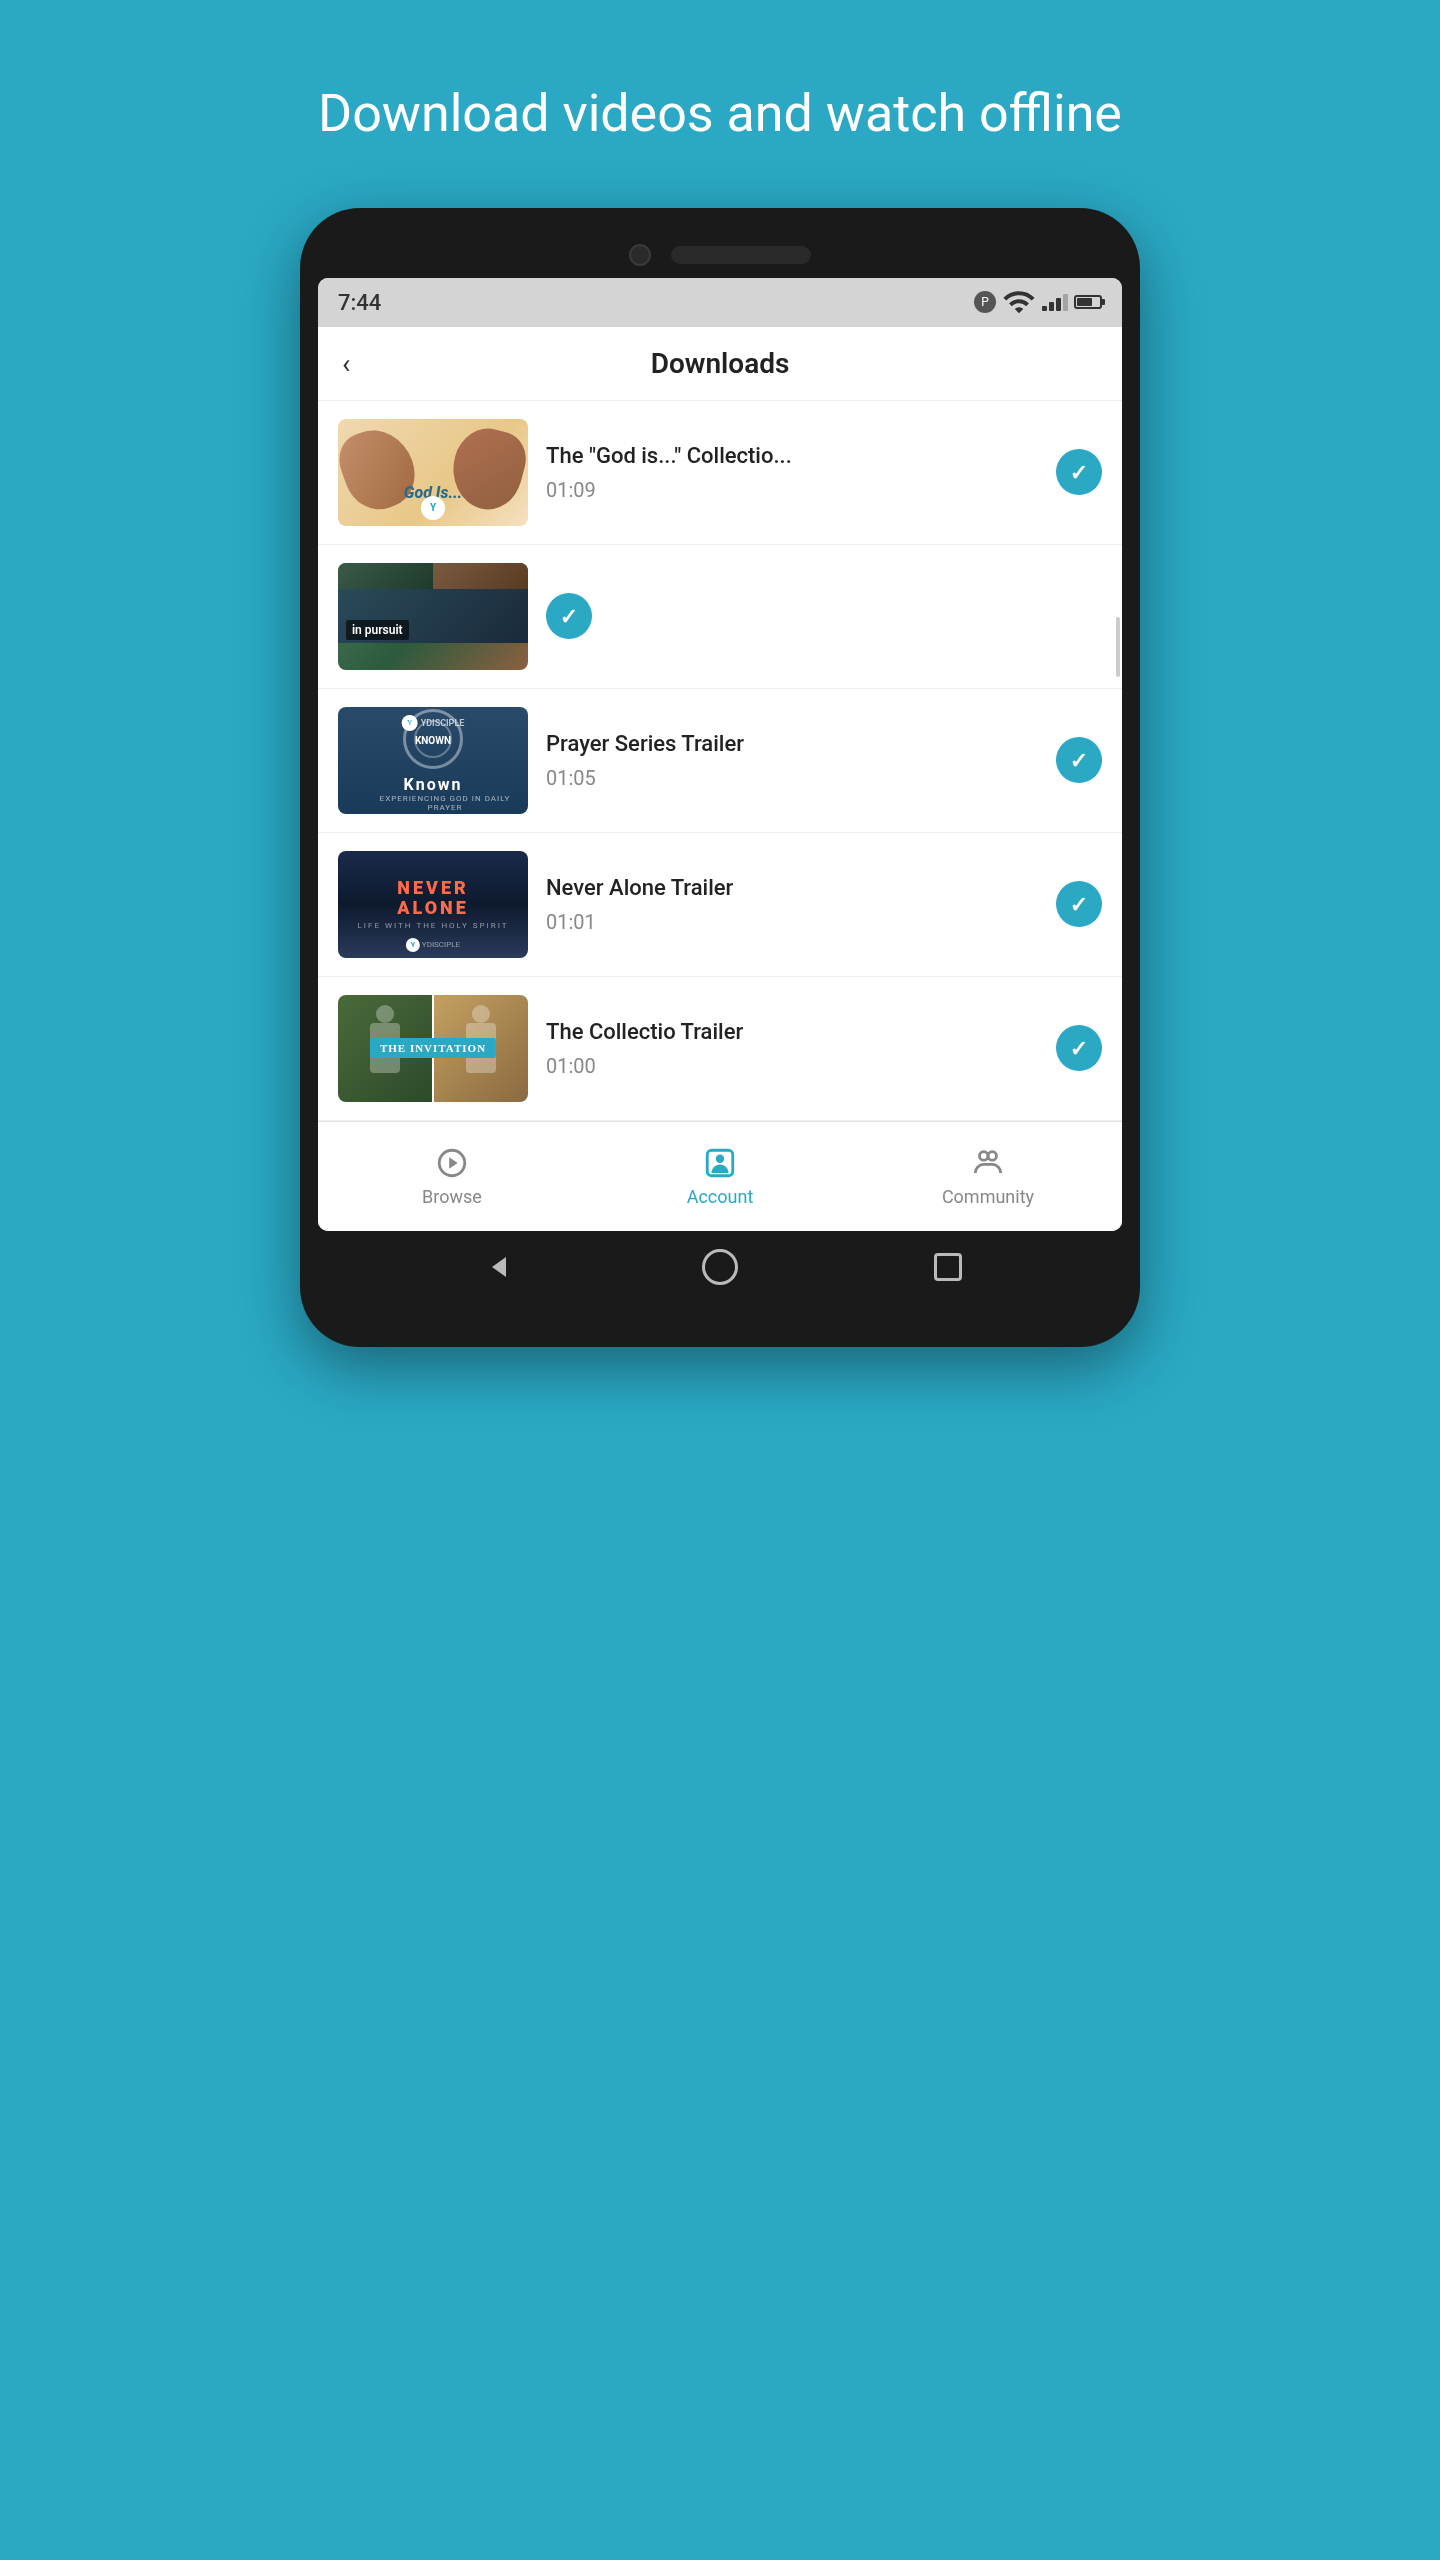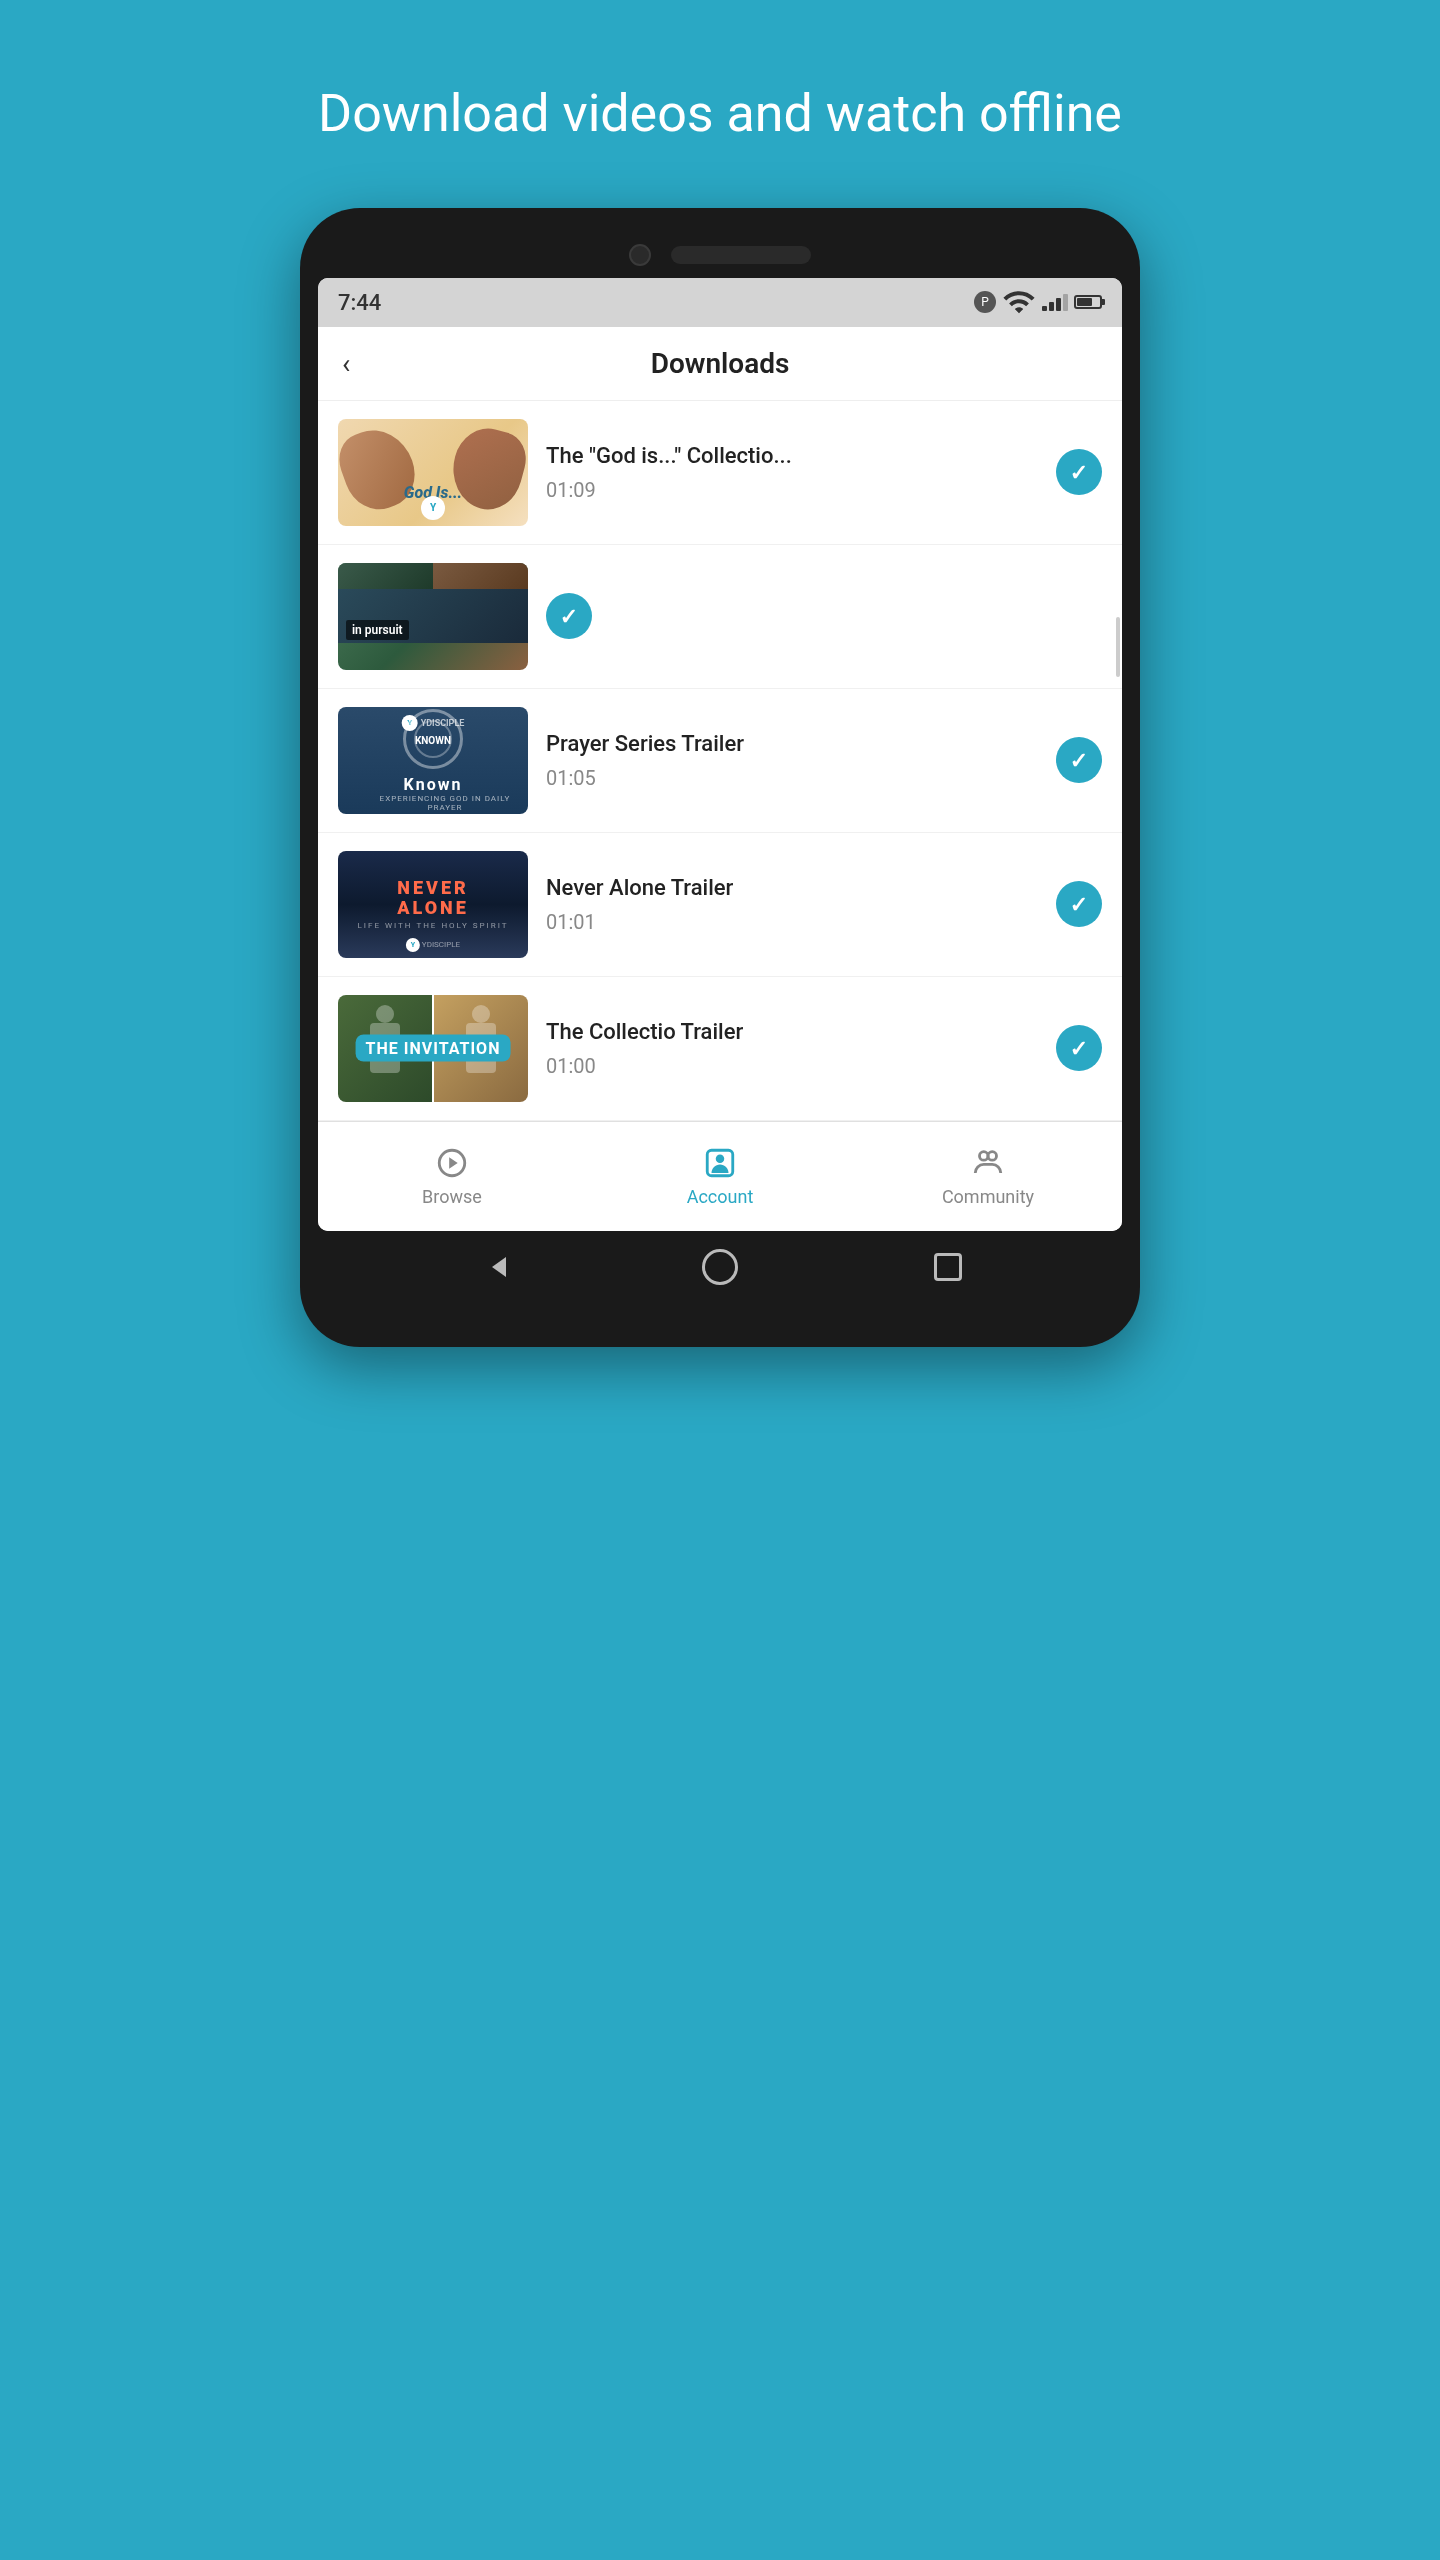--- a/index.html
+++ b/index.html
@@ -344,26 +344,27 @@
       justify-content: center;
     }
 
     .thumb-invitation-label {
       position: absolute;
       top: 50%;
       left: 50%;
       transform: translate(-50%, -50%);
       background: #2aa8c4;
       color: white;
-      font-size: 16px;
+      font-size: 11px;
       font-weight: 700;
       padding: 4px 10px;
       letter-spacing: 1px;
       white-space: nowrap;
-      border-radius: 8px;
+      border-radius: 2px;
+      font-family: Liberation Serif, serif;
     }
 
     .video-info {
       flex: 1;
       display: flex;
       flex-direction: column;
       gap: 8px;
     }
 
     .video-title {

